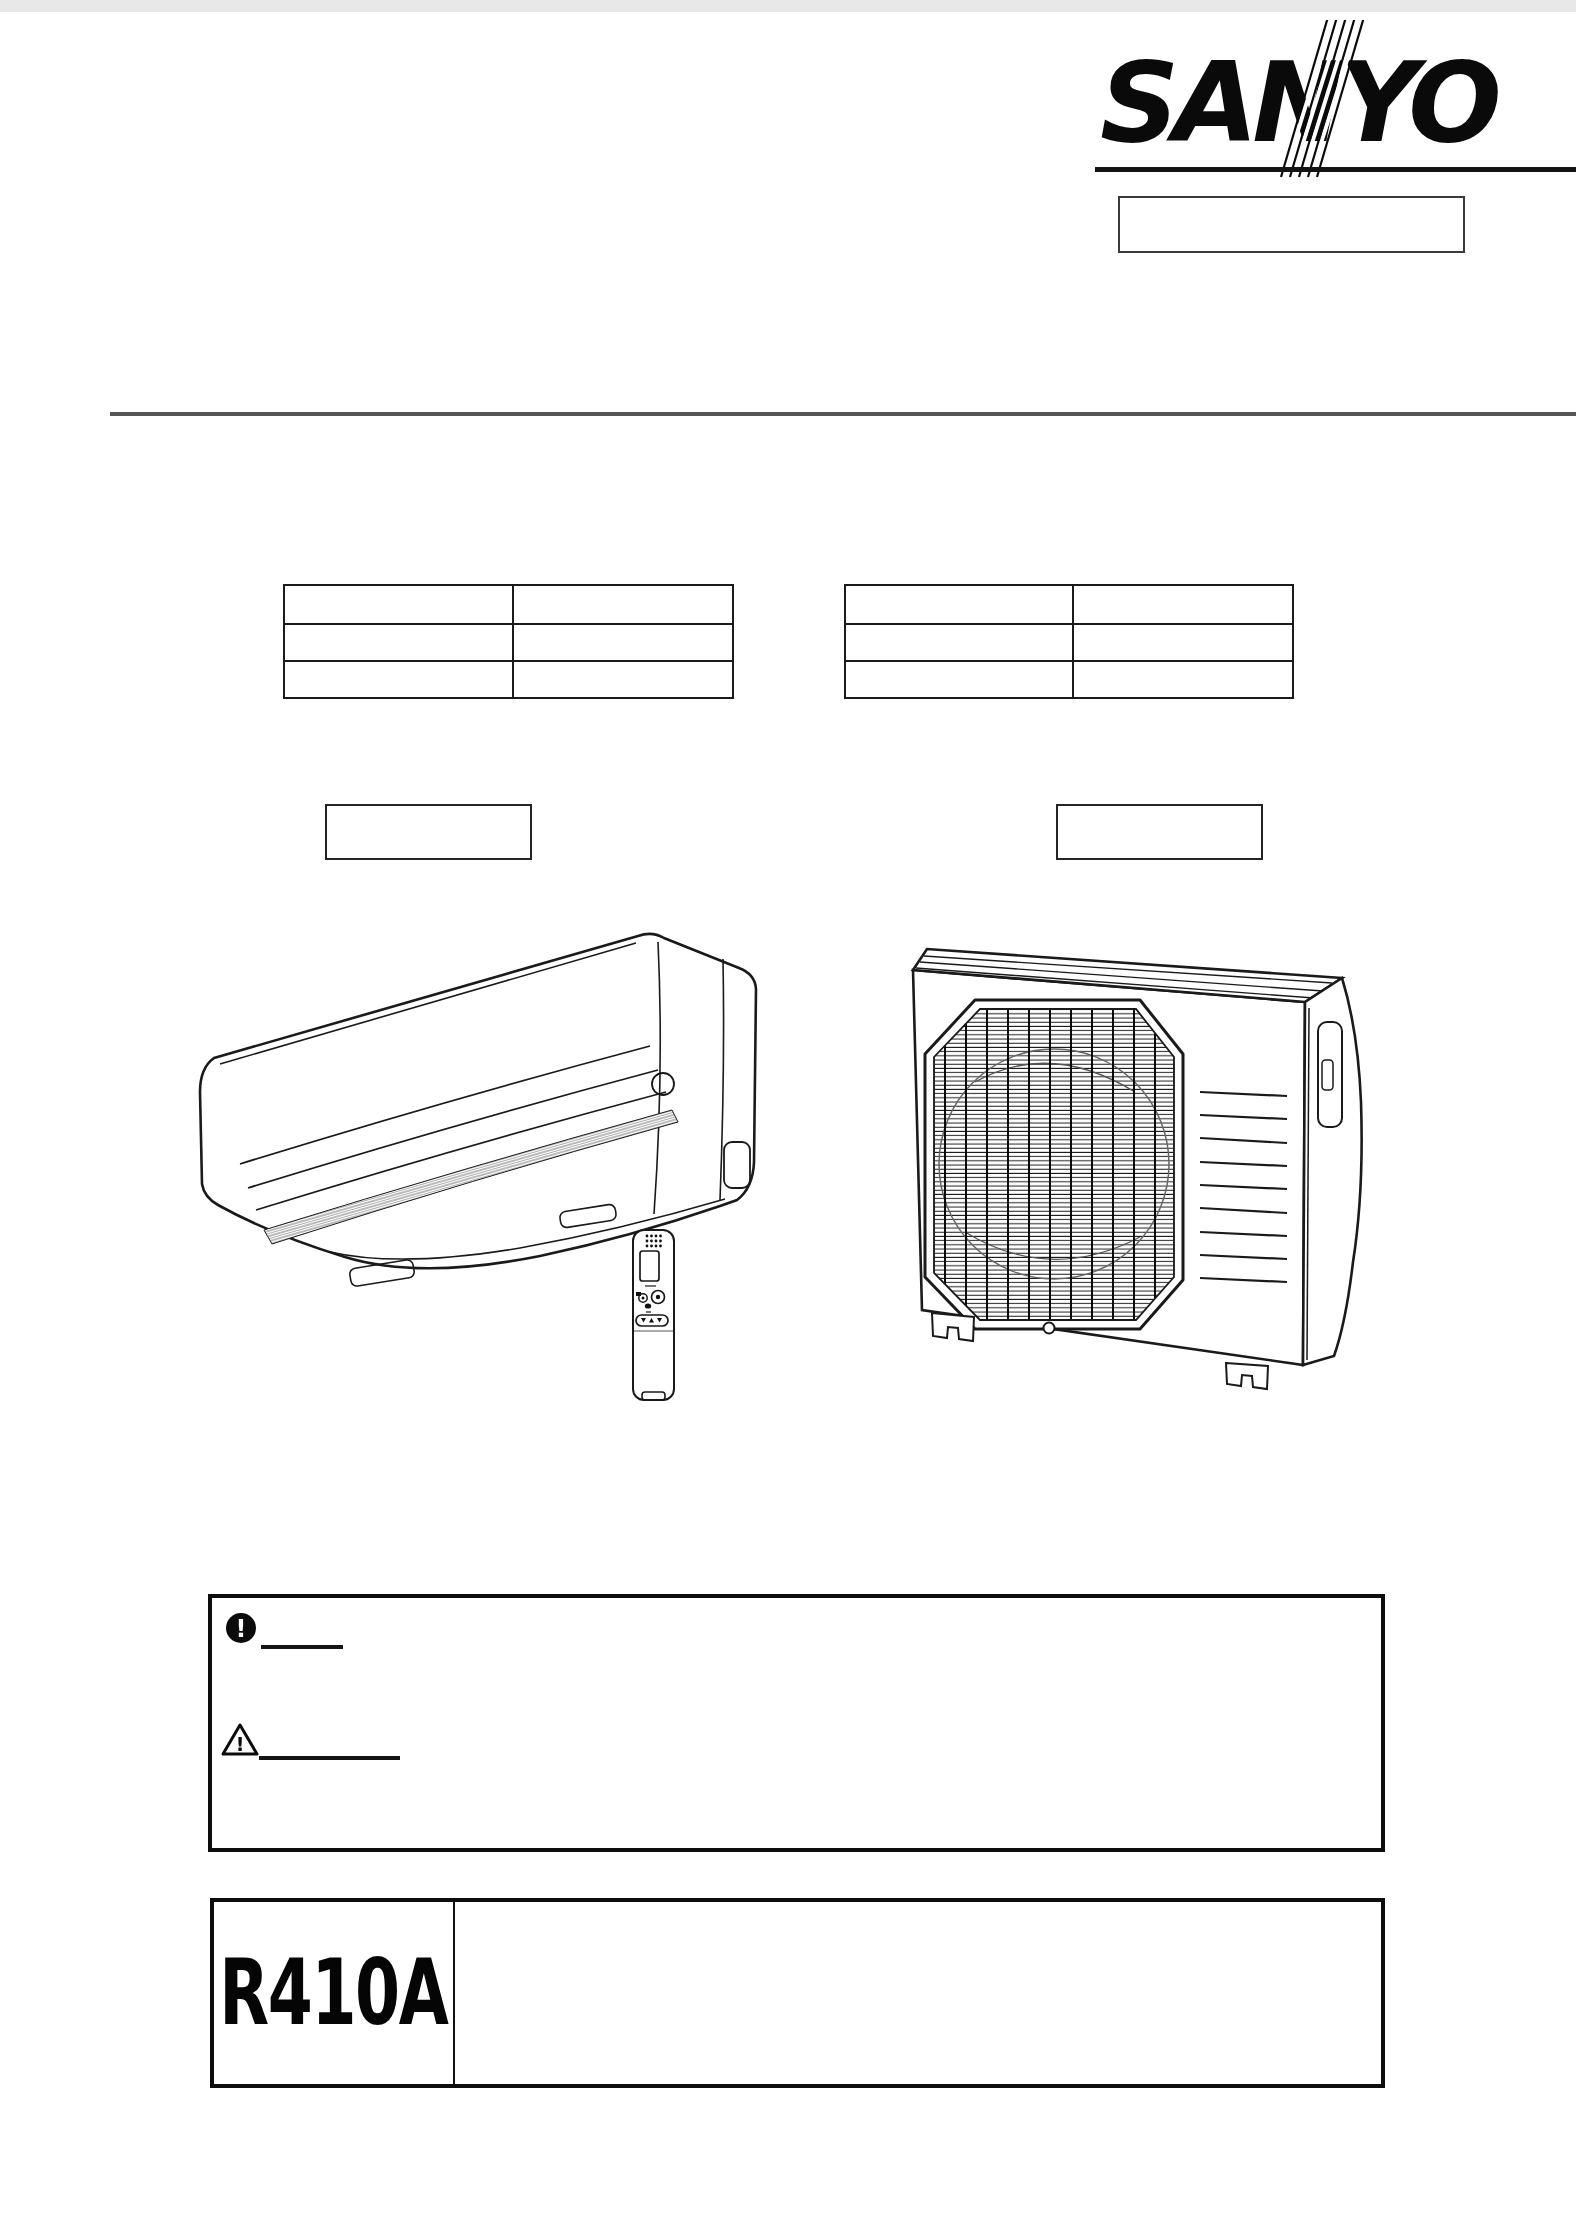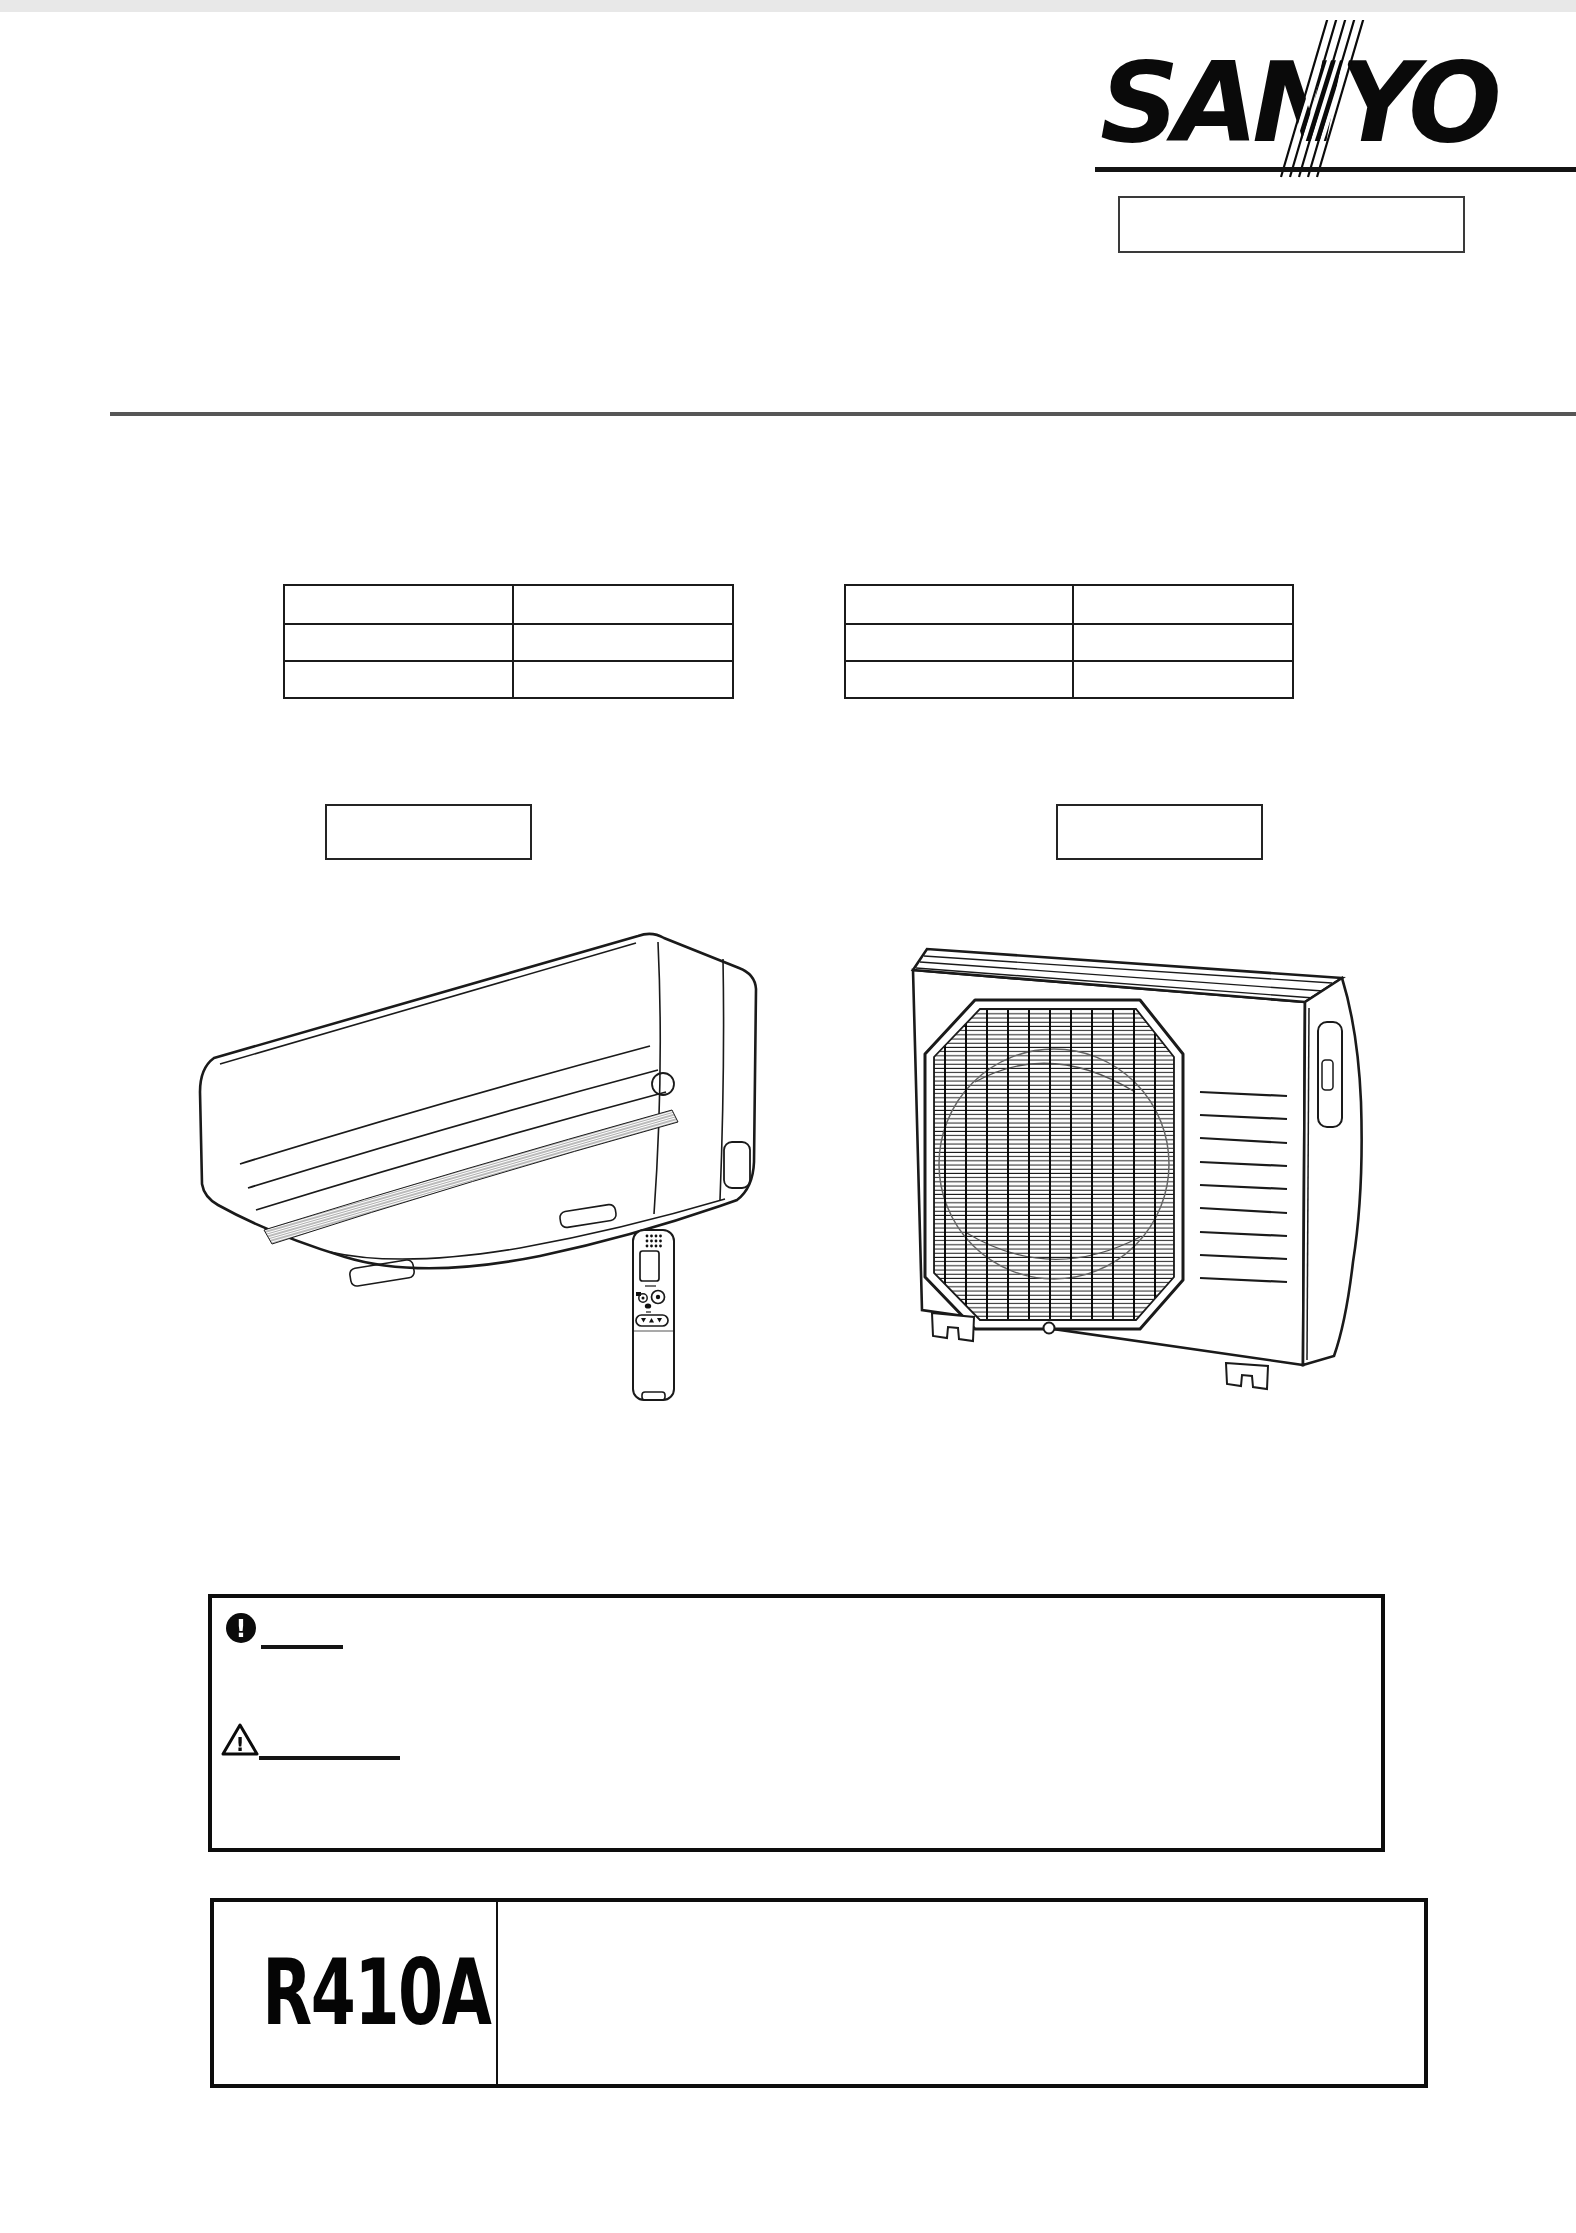--- a/index.html
+++ b/index.html
@@ -28,21 +28,21 @@
   .fig{pointer-events:none;}
   
   .safety-box{left:208px;top:1582px;width:1169px;height:250px;border:4px solid #0d0d0d;background:#fff;}
   .redact-line{position:absolute;height:4px;background:#151515;}
   .rl1{left:49px;top:47px;width:82px;}
   .rl2{left:47px;top:158px;width:141px;}
   .sym{position:absolute;}
   .sym-circle{left:13px;top:14px;width:32px;height:32px;}
   .sym-tri{left:8px;top:124px;width:40px;height:36px;}
   
-  .refrig-box{left:210px;top:1886px;width:1167px;height:182px;border:4px solid #0d0d0d;background:#fff;display:flex;padding-left:43px;}
+  .refrig-box{left:210px;top:1886px;width:1167px;height:182px;border:4px solid #0d0d0d;background:#fff;display:flex;}
   .refrig-left{width:239px;border-right:2.5px solid #111;display:flex;align-items:center;justify-content:center;}
   .refrig-right{flex:1;}
   .refrig-label{
     font-weight:bold;font-size:90px;letter-spacing:-2px;color:#050505;
     transform:scaleX(0.72);transform-origin:center;line-height:1;white-space:nowrap;
   }
 </style>
 </head>
 <body>
 

